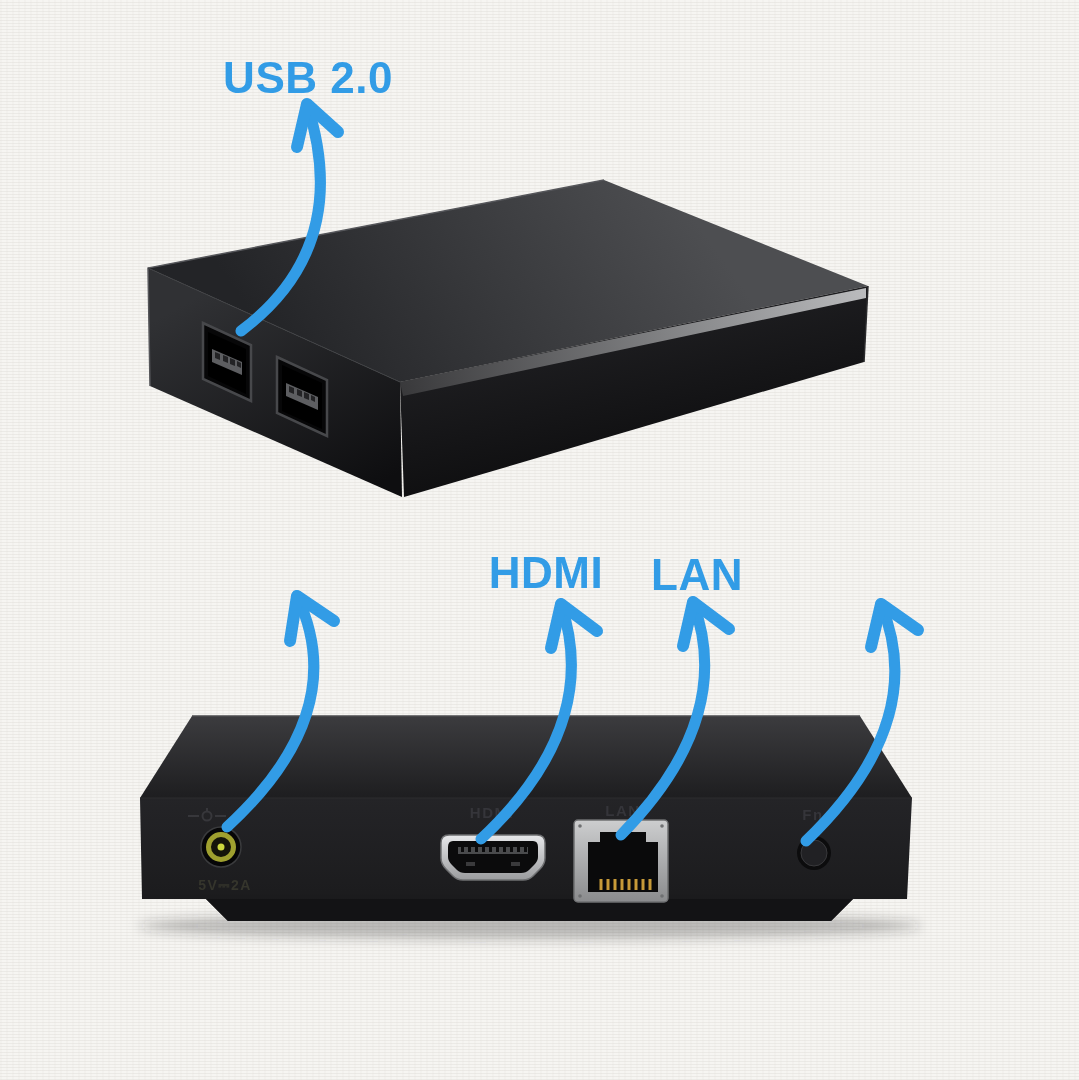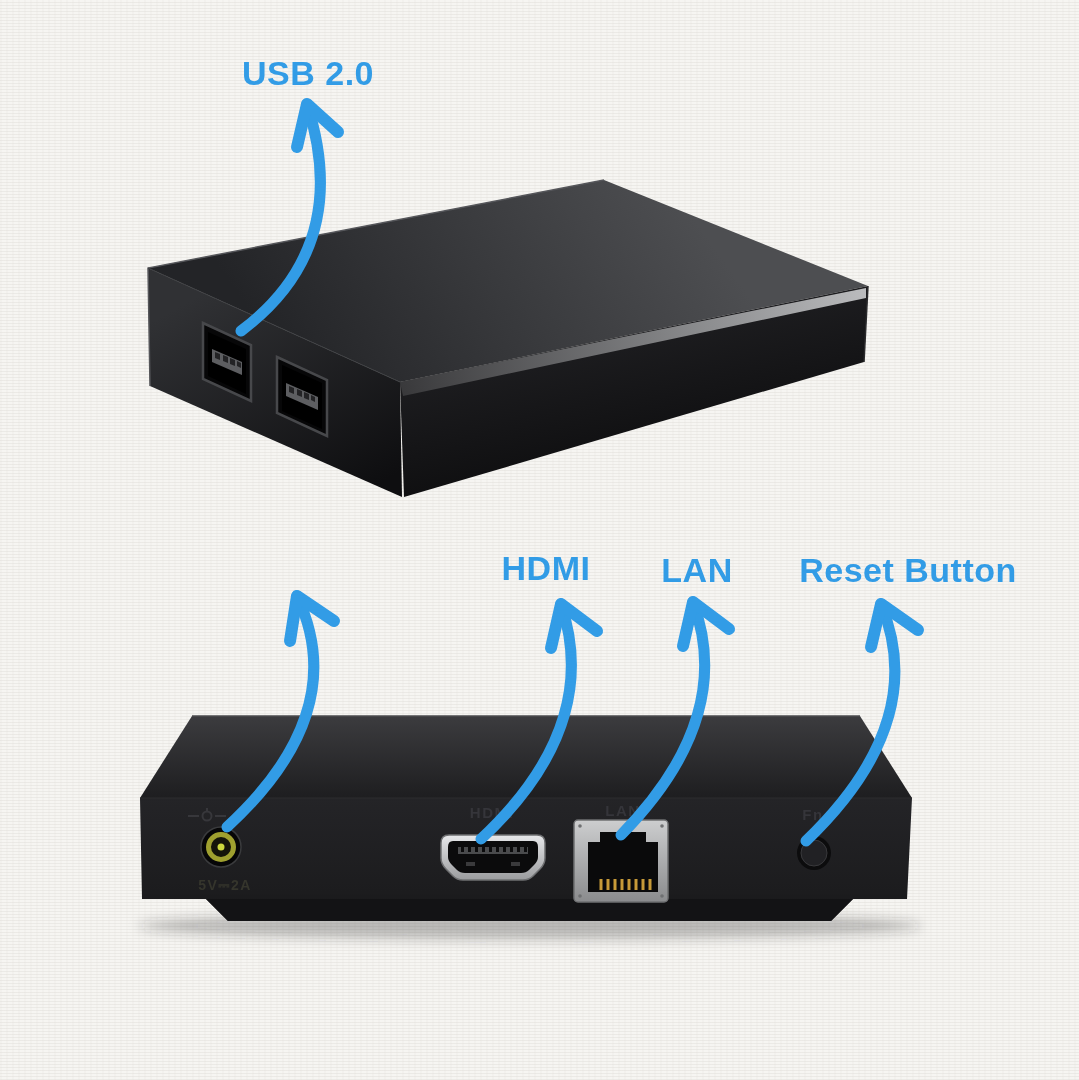--- a/index.html
+++ b/index.html
@@ -7,21 +7,21 @@
     position:relative;width:1079px;height:1080px;overflow:hidden;
     background-color:#f6f5f2;
     background-image:
       repeating-linear-gradient(0deg, rgba(222,220,215,.45) 0 1px, rgba(255,255,255,0) 1px 3px),
       repeating-linear-gradient(90deg, rgba(236,234,230,.35) 0 2px, rgba(255,255,255,0) 2px 6px);
     font-family:"Liberation Sans","DejaVu Sans",sans-serif;
   }
   .scene{position:absolute;left:0;top:0;width:1079px;height:1080px;display:block;}
   .callout{
     position:absolute;transform:translateX(-50%);
-    font-weight:700;font-size:34px;line-height:1;letter-spacing:.5px;
+    font-weight:700;font-size:44px;line-height:1;letter-spacing:.5px;
     color:#329CE6;white-space:nowrap;user-select:none;
   }
   .marking{
     font-family:"Liberation Sans","DejaVu Sans",sans-serif;
     font-weight:700;letter-spacing:1.5px;
   }
 </style>
 </head>
 <body>
 
@@ -188,14 +188,13 @@
       <g>
         <path d="M806,841 Q930,722 881,604" stroke-width="11"></path>
         <path d="M918,630 L881,604 L871,647" stroke-width="12"></path>
       </g>
     </g>
   </svg>
 
   <div class="callout" style="left:308px;top:56px;">USB 2.0</div>
   <div class="callout" style="left:546px;top:551px;">HDMI</div>
   <div class="callout" style="left:697px;top:553px;">LAN</div>
-  <div class="callout" style="left:908px;top:553px;">Reset Button</div>
 </div>
 
 </body></html>

